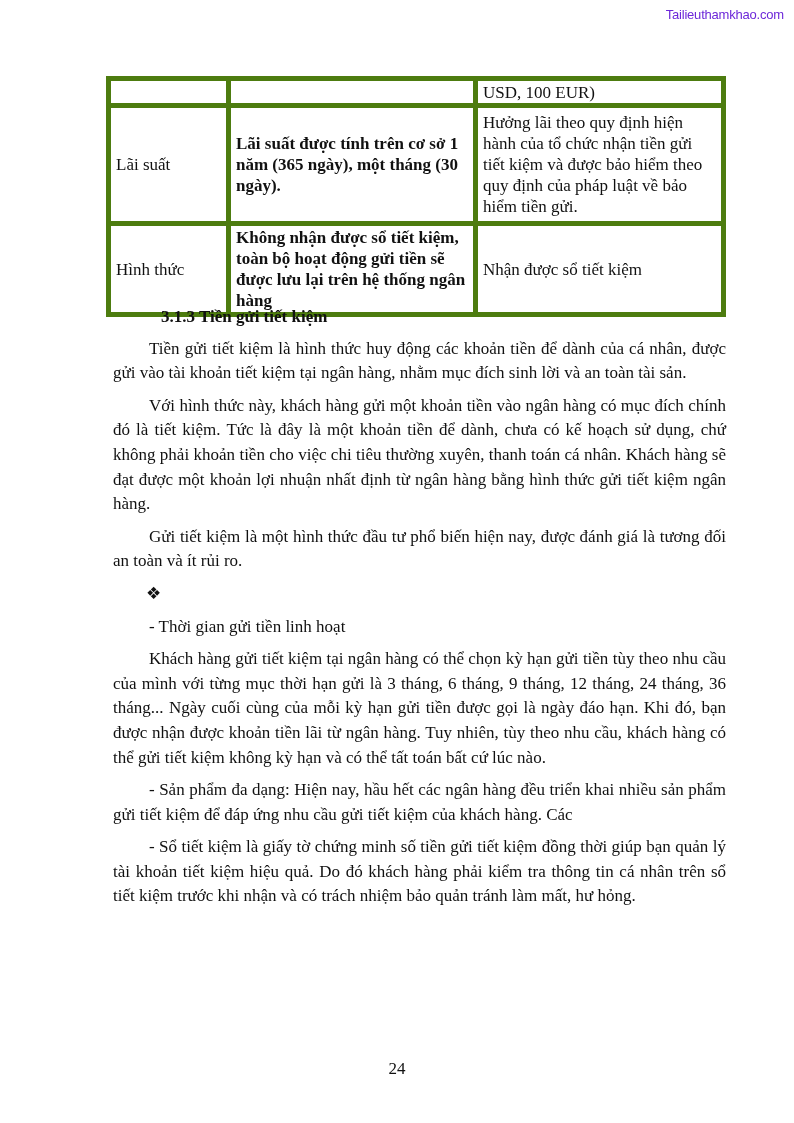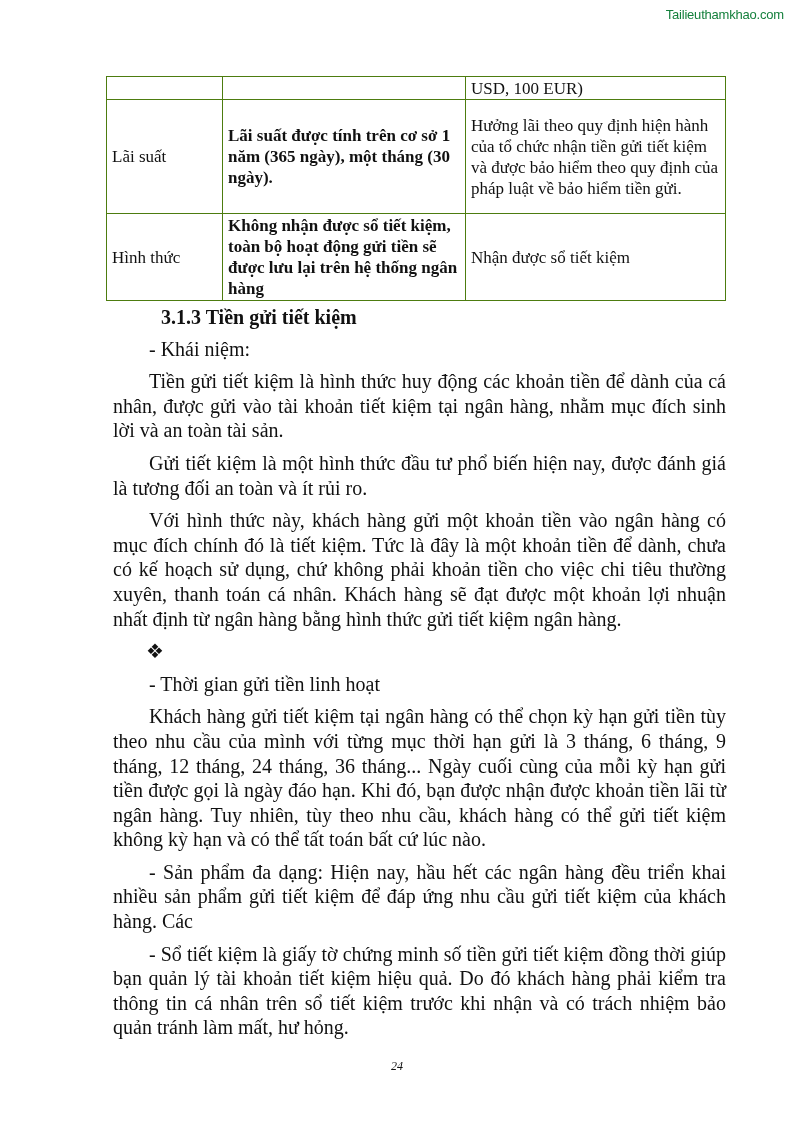--- a/index.html
+++ b/index.html
@@ -3,45 +3,45 @@
 <meta charset="utf-8">
 <style>
   html, body { margin:0; padding:0; }
   body {
     width:794px; height:1123px; background:#ffffff; position:relative; overflow:hidden;
     font-family:"Liberation Serif", "DejaVu Serif", serif; color:#111;
   }
   .watermark {
     position:absolute; right:10px; top:7px;
     font-family:"Liberation Sans", "DejaVu Sans", sans-serif;
-    font-size:13px; color:#15803d; letter-spacing:-0.2px;
+    font-size:13px; color:#6d28d9; letter-spacing:-0.2px;
   }
   table.cmp {
     position:absolute; left:106px; top:76px; width:620px;
     border-collapse:collapse; font-size:17px; line-height:21px;
   }
-  table.cmp td { border:1px solid #4d7c0f; padding:0 5px; vertical-align:middle; }
+  table.cmp td { border:5px solid #4d7c0f; padding:0 5px; vertical-align:middle; }
   table.cmp td.c1 { width:105px; }
   table.cmp td.c2 { width:232px;font-weight:bold; }
   table.cmp td.c3 { }
   tr.r1 td { height:22px; }
   tr.r2 td { height:113px; }
   tr.r3 td { height:86px; }
   .content {
     position:absolute; left:113px; top:305px; width:613px;
-    font-size:20px; line-height:24.6px; text-align:justify;
+    font-size:17px; line-height:24.6px; text-align:justify;
   }
   .content p { margin:0 0 8px 0; }
   .heading { font-weight:bold; padding-left:48px; margin-bottom:7px !important; }
   .indent { text-indent:36px; }
   .li { padding-left:36px; }
   .bullet-row { padding-left:33px; display:flex; }
   .bullet-row .glyph { width:40px; display:inline-block; }
   .page-num {
-    position:absolute; left:0; width:794px; top:1059px; text-align:center; font-size:12px;font-style:italic;
+    position:absolute; left:0; width:794px; top:1059px; text-align:center; font-size:17px;
   }
 </style>
 </head>
 <body>
 
 <div class="watermark">Tailieuthamkhao.com</div>
 
 <table class="cmp">
   <tbody>
       <tr class="r1">
@@ -57,24 +57,23 @@
   <tr class="r3">
     <td class="c1">Hình thức</td>
     <td class="c2">Không nhận được sổ tiết kiệm, toàn bộ hoạt động gửi tiền sẽ được lưu lại trên hệ thống ngân hàng</td>
     <td class="c3">Nhận được sổ tiết kiệm</td>
   </tr>
 </tbody>
   </table>
 
 <div class="content">
   <p class="heading">3.1.3 Tiền gửi tiết kiệm</p>
-  <p class="li">- Khái niệm:</p>
   <p class="indent">Tiền gửi tiết kiệm là hình thức huy động các khoản tiền để dành của cá nhân, được gửi vào tài khoản tiết kiệm tại ngân hàng, nhằm mục đích sinh lời và an toàn tài sản.</p>
+  <p class="indent">Với hình thức này, khách hàng gửi một khoản tiền vào ngân hàng có mục đích chính đó là tiết kiệm. Tức là đây là một khoản tiền để dành, chưa có kế hoạch sử dụng, chứ không phải khoản tiền cho việc chi tiêu thường xuyên, thanh toán cá nhân. Khách hàng sẽ đạt được một khoản lợi nhuận nhất định từ ngân hàng bằng hình thức gửi tiết kiệm ngân hàng.</p>
   <p class="indent">Gửi tiết kiệm là một hình thức đầu tư phổ biến hiện nay, được đánh giá là tương đối an toàn và ít rủi ro.</p>
-  <p class="indent">Với hình thức này, khách hàng gửi một khoản tiền vào ngân hàng có mục đích chính đó là tiết kiệm. Tức là đây là một khoản tiền để dành, chưa có kế hoạch sử dụng, chứ không phải khoản tiền cho việc chi tiêu thường xuyên, thanh toán cá nhân. Khách hàng sẽ đạt được một khoản lợi nhuận nhất định từ ngân hàng bằng hình thức gửi tiết kiệm ngân hàng.</p>
   <p class="bullet-row">
     <span class="glyph">❖</span>
   </p>
   <p class="li">-  Thời gian gửi tiền linh hoạt</p>
   <p class="indent">Khách hàng gửi tiết kiệm tại ngân hàng có thể chọn kỳ hạn gửi tiền tùy theo nhu cầu của mình với từng mục thời hạn gửi là 3 tháng, 6 tháng, 9 tháng, 12 tháng, 24 tháng, 36 tháng... Ngày cuối cùng của mỗi kỳ hạn gửi tiền được gọi là ngày đáo hạn. Khi đó, bạn được nhận được khoản tiền lãi từ ngân hàng. Tuy nhiên, tùy theo nhu cầu, khách hàng có thể gửi tiết kiệm không kỳ hạn và có thể tất toán bất cứ lúc nào.</p>
   <p class="indent">-  Sản phẩm đa dạng: Hiện nay, hầu hết các ngân hàng đều triển khai nhiều sản phẩm gửi tiết kiệm để đáp ứng nhu cầu gửi tiết kiệm của khách hàng. Các</p>
   <p class="indent">-  Sổ tiết kiệm là giấy tờ chứng minh số tiền gửi tiết kiệm đồng thời giúp bạn quản lý tài khoản tiết kiệm hiệu quả. Do đó khách hàng phải kiểm tra thông tin cá nhân trên sổ tiết kiệm trước khi nhận và có trách nhiệm bảo quản tránh làm mất, hư hỏng.</p>
 </div>
 
 <div class="page-num">24</div>

